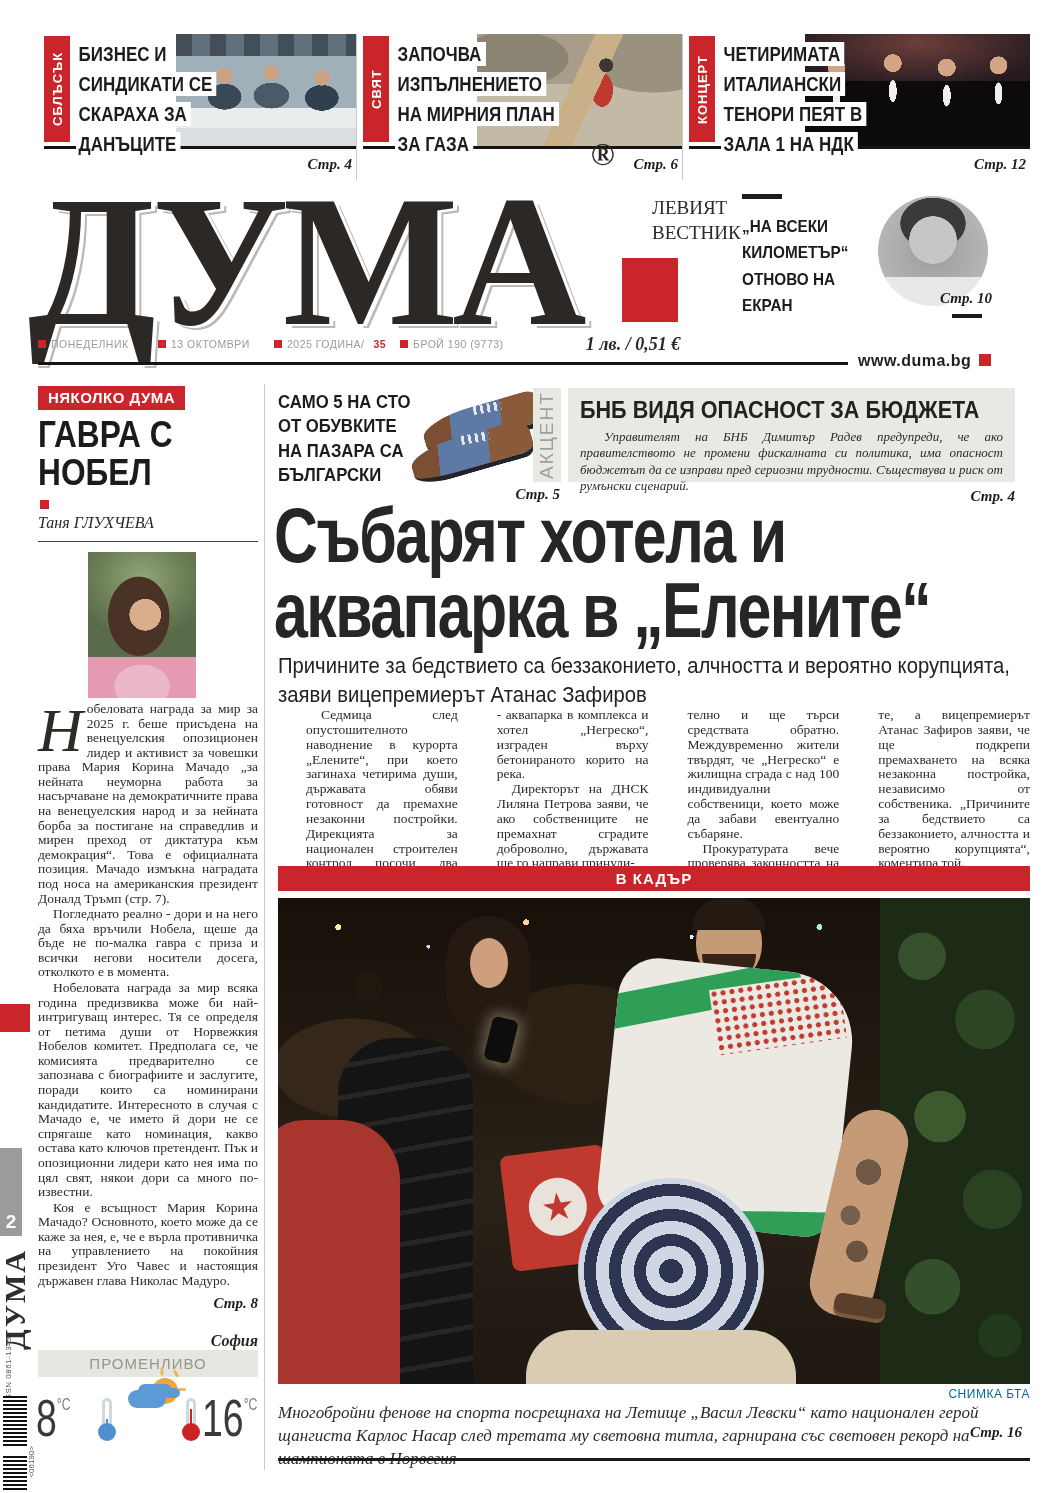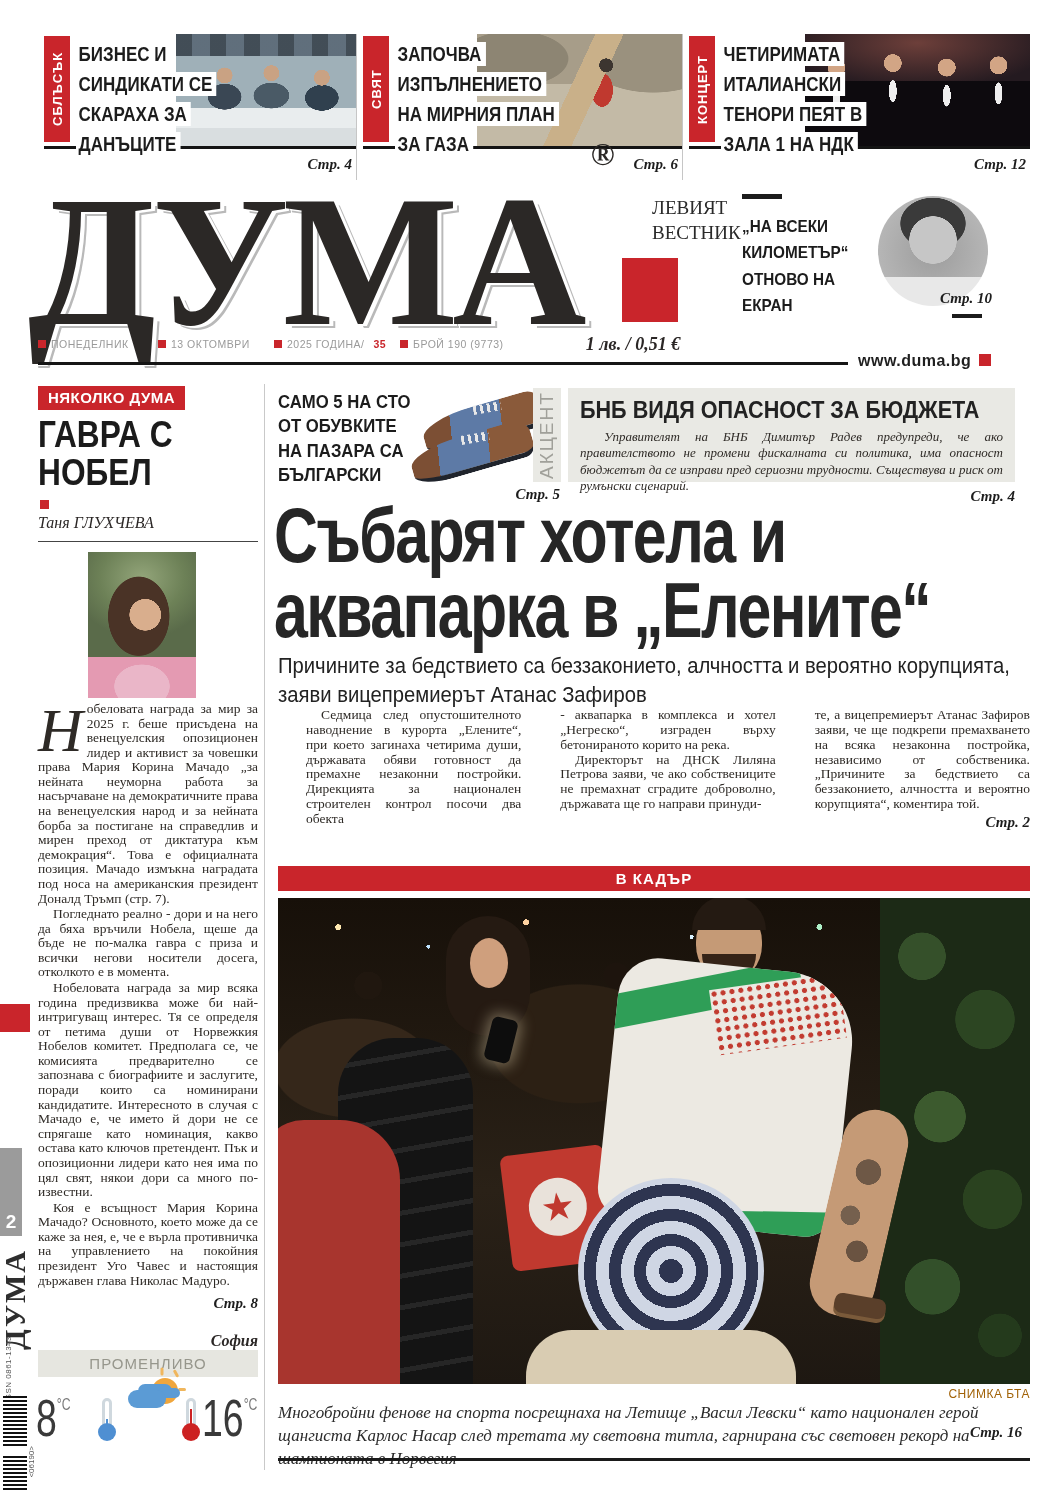--- a/index.html
+++ b/index.html
@@ -248,21 +248,21 @@
             background-image:radial-gradient(circle 13px at 50% 30%, #6e5846 96%, transparent),
                              radial-gradient(circle 10px at 38% 52%, #75604e 96%, transparent),
                              radial-gradient(circle 11px at 60% 68%, #6a5341 96%, transparent);
             background-repeat:no-repeat; }
   .ph-watch { left:556px; top:398px; width:52px; height:20px; border-radius:8px; background:#5a3f2a; box-shadow:0 4px 0 #7a5a3a; transform:rotate(10deg); }
   .ph-hat { left:300px; top:280px; width:186px; height:186px; border-radius:50%;
             background:repeating-radial-gradient(circle at 50% 50%, #2e3550 0 12px, #cfd6e4 12px 25px); }
   .ph-hood { left:248px; top:432px; width:270px; height:56px; border-radius:46px 46px 0 0; background:#d9ccb2; }
   .ph-phone { left:210px; top:120px; width:26px; height:44px; border-radius:6px; background:#0d0d0d; box-shadow:0 0 14px 4px rgba(255,240,200,.35); transform:rotate(14deg); }
 
-  .credit { left:278px; top:1387px; width:752px; text-align:right; font:12px "Liberation Sans", sans-serif; color:#a16207; letter-spacing:.5px; }
+  .credit { left:278px; top:1387px; width:752px; text-align:right; font:12px "Liberation Sans", sans-serif; color:#0369a1; letter-spacing:.5px; }
   .caption { left:278px; top:1402px; width:706px; font:italic 17px/1.35 "Liberation Serif", serif; color:#2b2b2b; }
   .cap-page { left:278px; top:1424px; width:752px; text-align:right; padding-right:8px; }
   .bottom-rule { left:278px; top:1458px; width:752px; height:3px; background:#1a1a1a; }
 </style>
 </head>
 <body>
 
 <div class="page">
 
   <div class="abs teasers">
@@ -370,20 +370,24 @@
 
   <div class="abs headline">Събарят хотела и аквапарка в „Елените“</div>
   <div class="abs subhead">Причините за бедствието са беззаконието, алчността и вероятно корупцията, заяви вицепремиерът Атанас Зафиров</div>
   <div class="abs cols">
     <div class="col">
       <p class="ind">Седмица след опустошителното наводнение в курорта „Елените“, при което загинаха четирима души, държавата обяви готовност да премахне незаконни постройки. Дирекцията за национален строителен контрол посочи два обекта</p>
     </div>
     <div class="col">
       <p>- аквапарка в комплекса и хотел „Негреско“, изграден върху бетонираното корито на река.</p>
       <p class="ind">Директорът на ДНСК Лиляна Петрова заяви, че ако собствениците не премахнат сградите доброволно, държавата ще го направи принуди-</p>
+    </div>
+    <div class="col">
+      <p>телно и ще търси средствата обратно. Междувременно жители твърдят, че „Негреско“ е жилищна сграда с над 100 индивидуални собственици, което може да забави евентуално събаряне.</p>
+      <p class="ind">Прокуратурата вече проверява законността на строежи-</p>
     </div>
     <div class="col">
       <p>те, а вицепремиерът Атанас Зафиров заяви, че ще подкрепи премахването на всяка незаконна постройка, независимо от собственика. „Причините за бедствието са беззаконието, алчността и вероятно корупцията“, коментира той.</p>
       <p class="main-page pgref">Стр. 2</p>
     </div>
   </div>
 
   <div class="abs band">В КАДЪР</div>
   <div class="abs photo">
     <div class="ph-crowd"></div>

